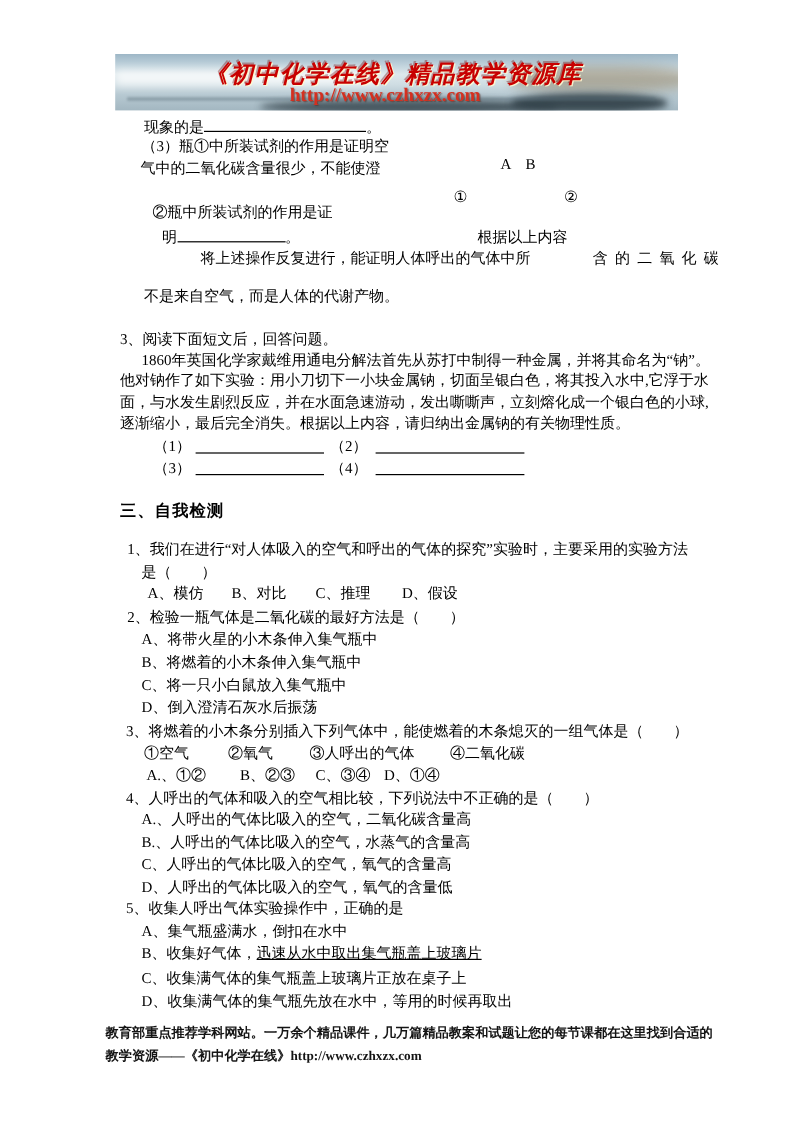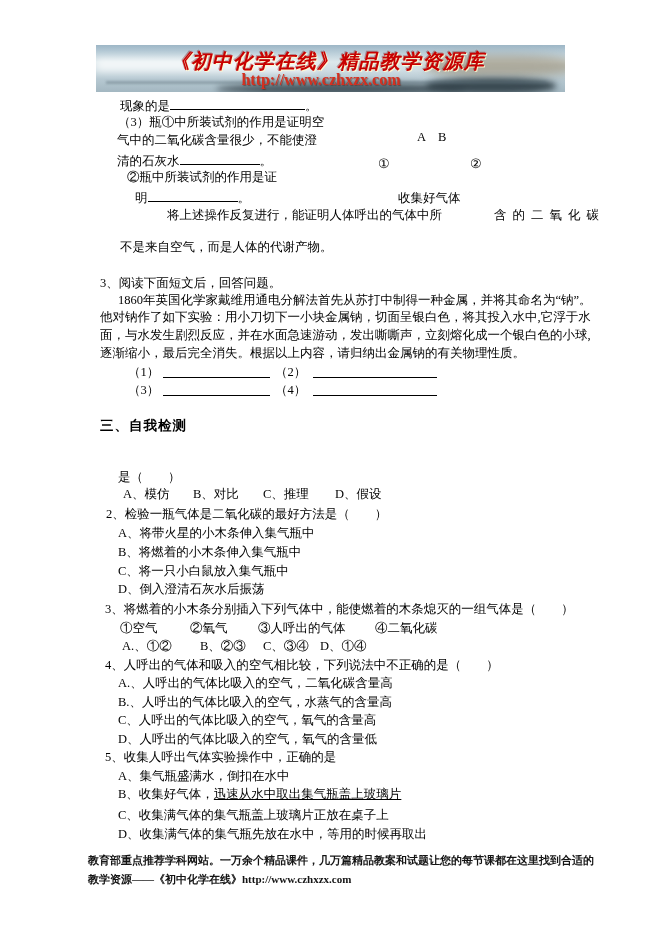--- a/index.html
+++ b/index.html
@@ -50,29 +50,28 @@
     <div class="rock2"></div>
     <div class="streak"></div>
     <div class="banner-title">《初中化学在线》精品教学资源库</div>
     <div class="banner-url">http://www.czhxzx.com</div>
   </div>
 
   <div class="ln" style="left:120px; top:97px;"><span>现象的是</span><span class="bl" style="width:135px;"></span><span>。</span></div>
 
   <div class="ln" style="left:118px; top:115px;text-align:center;">（3）瓶①中所装试剂的作用是证明空</div>
   <div class="ln" style="left:117px; top:133px;">气中的二氧化碳含量很少，不能使澄</div>
-  <div class="ln" style="left:117px; top:152px;"><span>清的石灰水</span><span class="bl" style="width:80px;"></span><span>。</span></div>
   <div class="ln" style="left:127px; top:170px;">②瓶中所装试剂的作用是证</div>
   <div class="ln" style="left:135px; top:189px;"><span>明</span><span class="bl" style="width:90px;"></span><span>。</span></div>
 
   <div class="ln" style="left:417px; top:130px;">A</div>
   <div class="ln" style="left:438px; top:130px;">B</div>
   <div class="ln" style="left:378px; top:157px; font-size:13px;">①</div>
   <div class="ln" style="left:470px; top:157px; font-size:13px;">②</div>
-  <div class="ln" style="left:398px; top:191px;">收集好气体</div>
+  <div class="ln" style="left:398px; top:191px;">根据以上内容</div>
 
   <div class="row" style="top:208px;margin-left:47px;">
     <span style="left:120px;">将上述操作反复进行，能证明人体呼出的气体中所</span>
     <span style="left:447px;" class="spread">含的二氧化碳</span>
   </div>
   <div class="ln" style="left:120px; top:240px;">不是来自空气，而是人体的代谢产物。</div>
 
   <div class="ln" style="left:100px; top:276px;">3、阅读下面短文后，回答问题。</div>
   <div class="ln" style="left:118px; top:293px;">1860年英国化学家戴维用通电分解法首先从苏打中制得一种金属，并将其命名为“钠”。</div>
   <div class="ln" style="left:100px; top:310px;">他对钠作了如下实验：用小刀切下一小块金属钠，切面呈银白色，将其投入水中,它浮于水</div>
@@ -87,20 +86,21 @@
   </div>
   <div class="row" style="top:383px;">
     <span style="left:128px;">（3）</span>
     <span class="blp" style="left:163px; width:107px;"></span>
     <span style="left:275px;">（4）</span>
     <span class="blp" style="left:313px; width:124px;"></span>
   </div>
 
   <div class="ln hd" style="left:100px; top:419px;">三、自我检测</div>
 
+  <div class="ln" style="left:106px; top:451px;">1、我们在进行“对人体吸入的空气和呼出的气体的探究”实验时，主要采用的实验方法</div>
   <div class="ln" style="left:118px; top:470px;">是（　　）</div>
   <div class="row" style="top:487px;">
     <span style="left:123px;">A、模仿</span>
     <span style="left:193px;">B、对比</span>
     <span style="left:263px;">C、推理</span>
     <span style="left:335px;">D、假设</span>
   </div>
 
   <div class="ln" style="left:106px; top:507px;">2、检验一瓶气体是二氧化碳的最好方法是（　　）</div>
   <div class="ln" style="left:118px; top:526px;">A、将带火星的小木条伸入集气瓶中</div>

